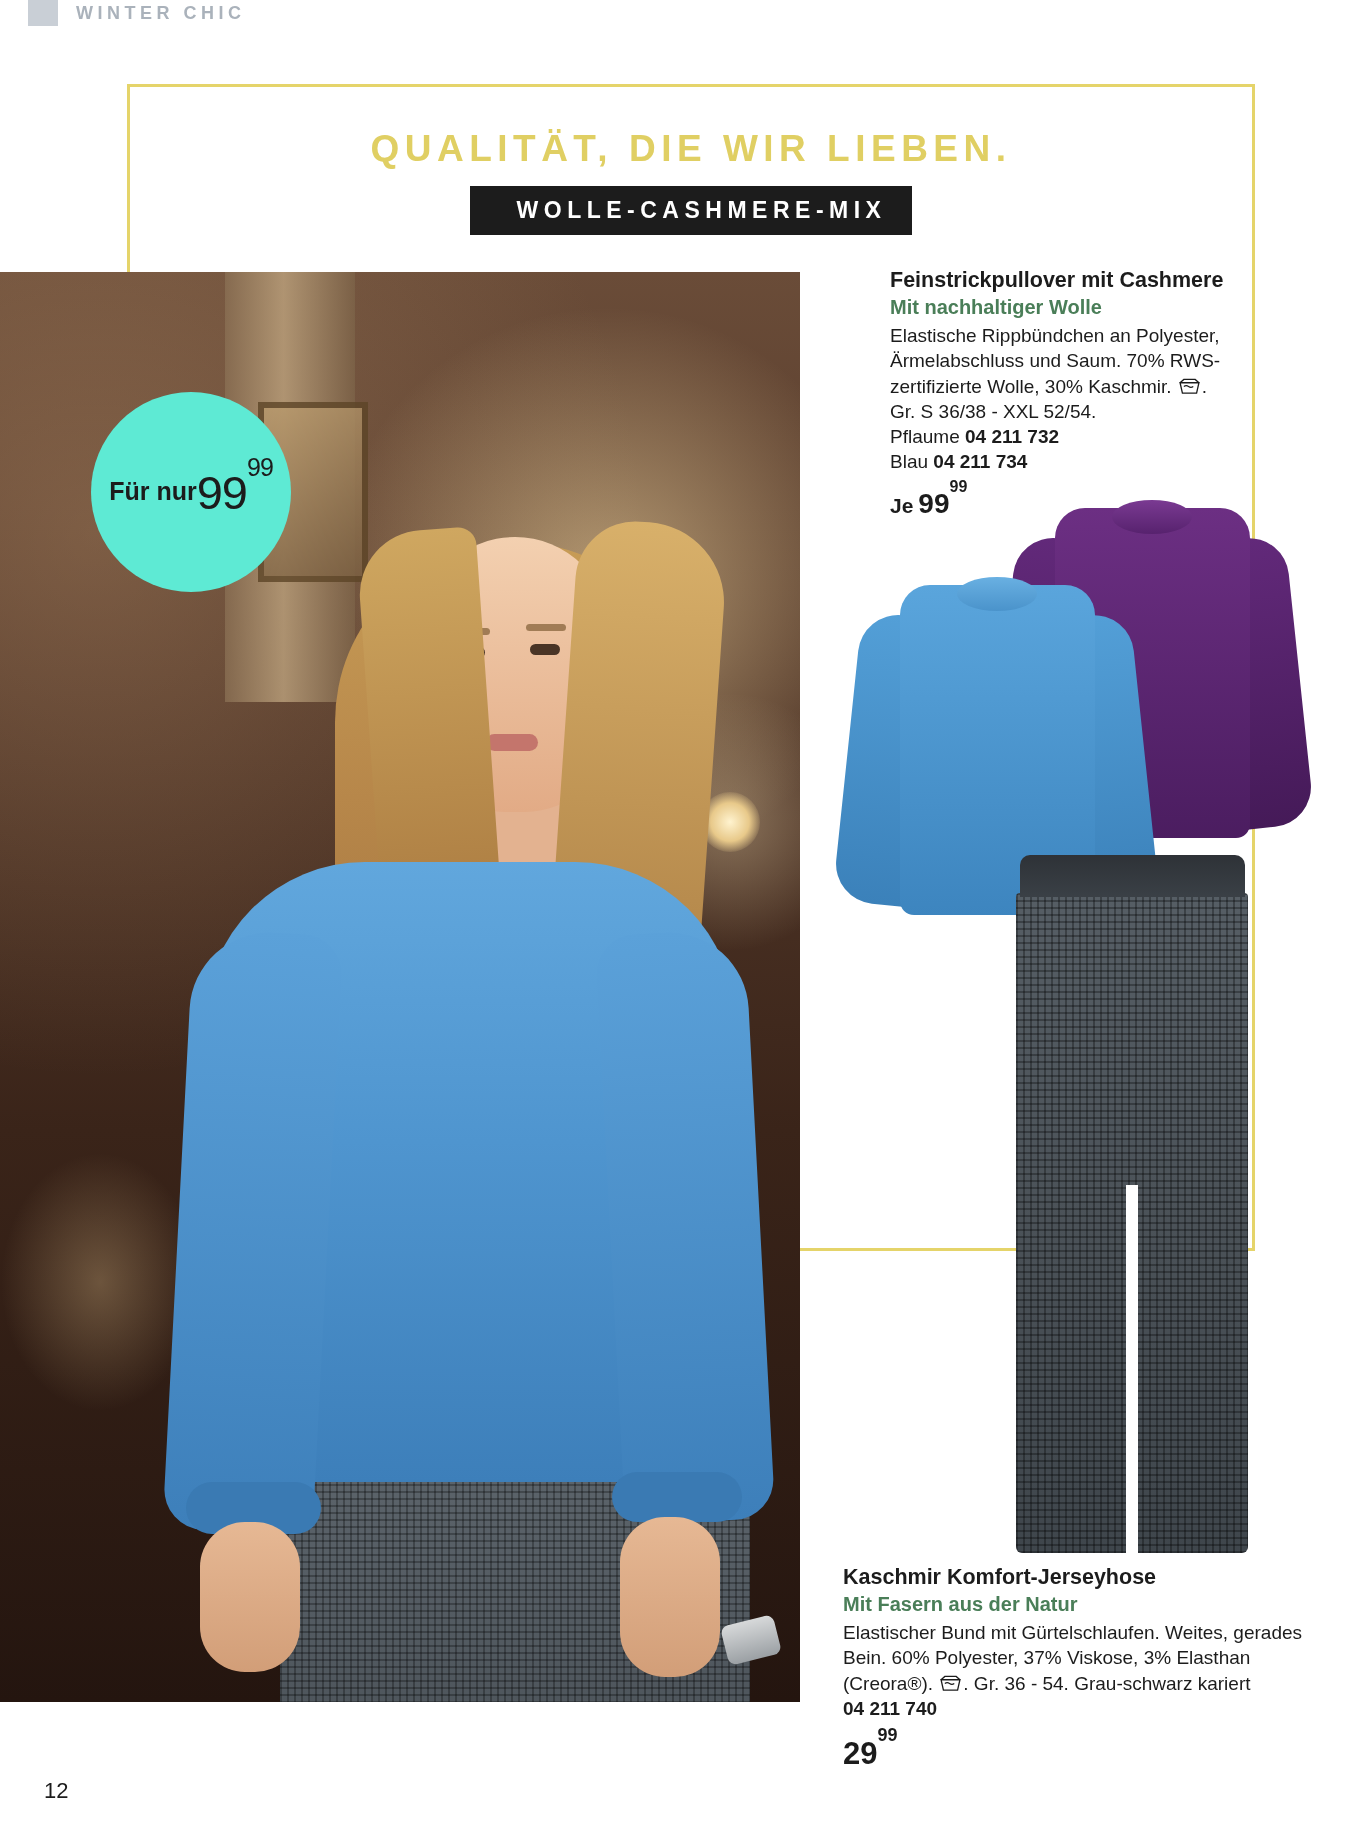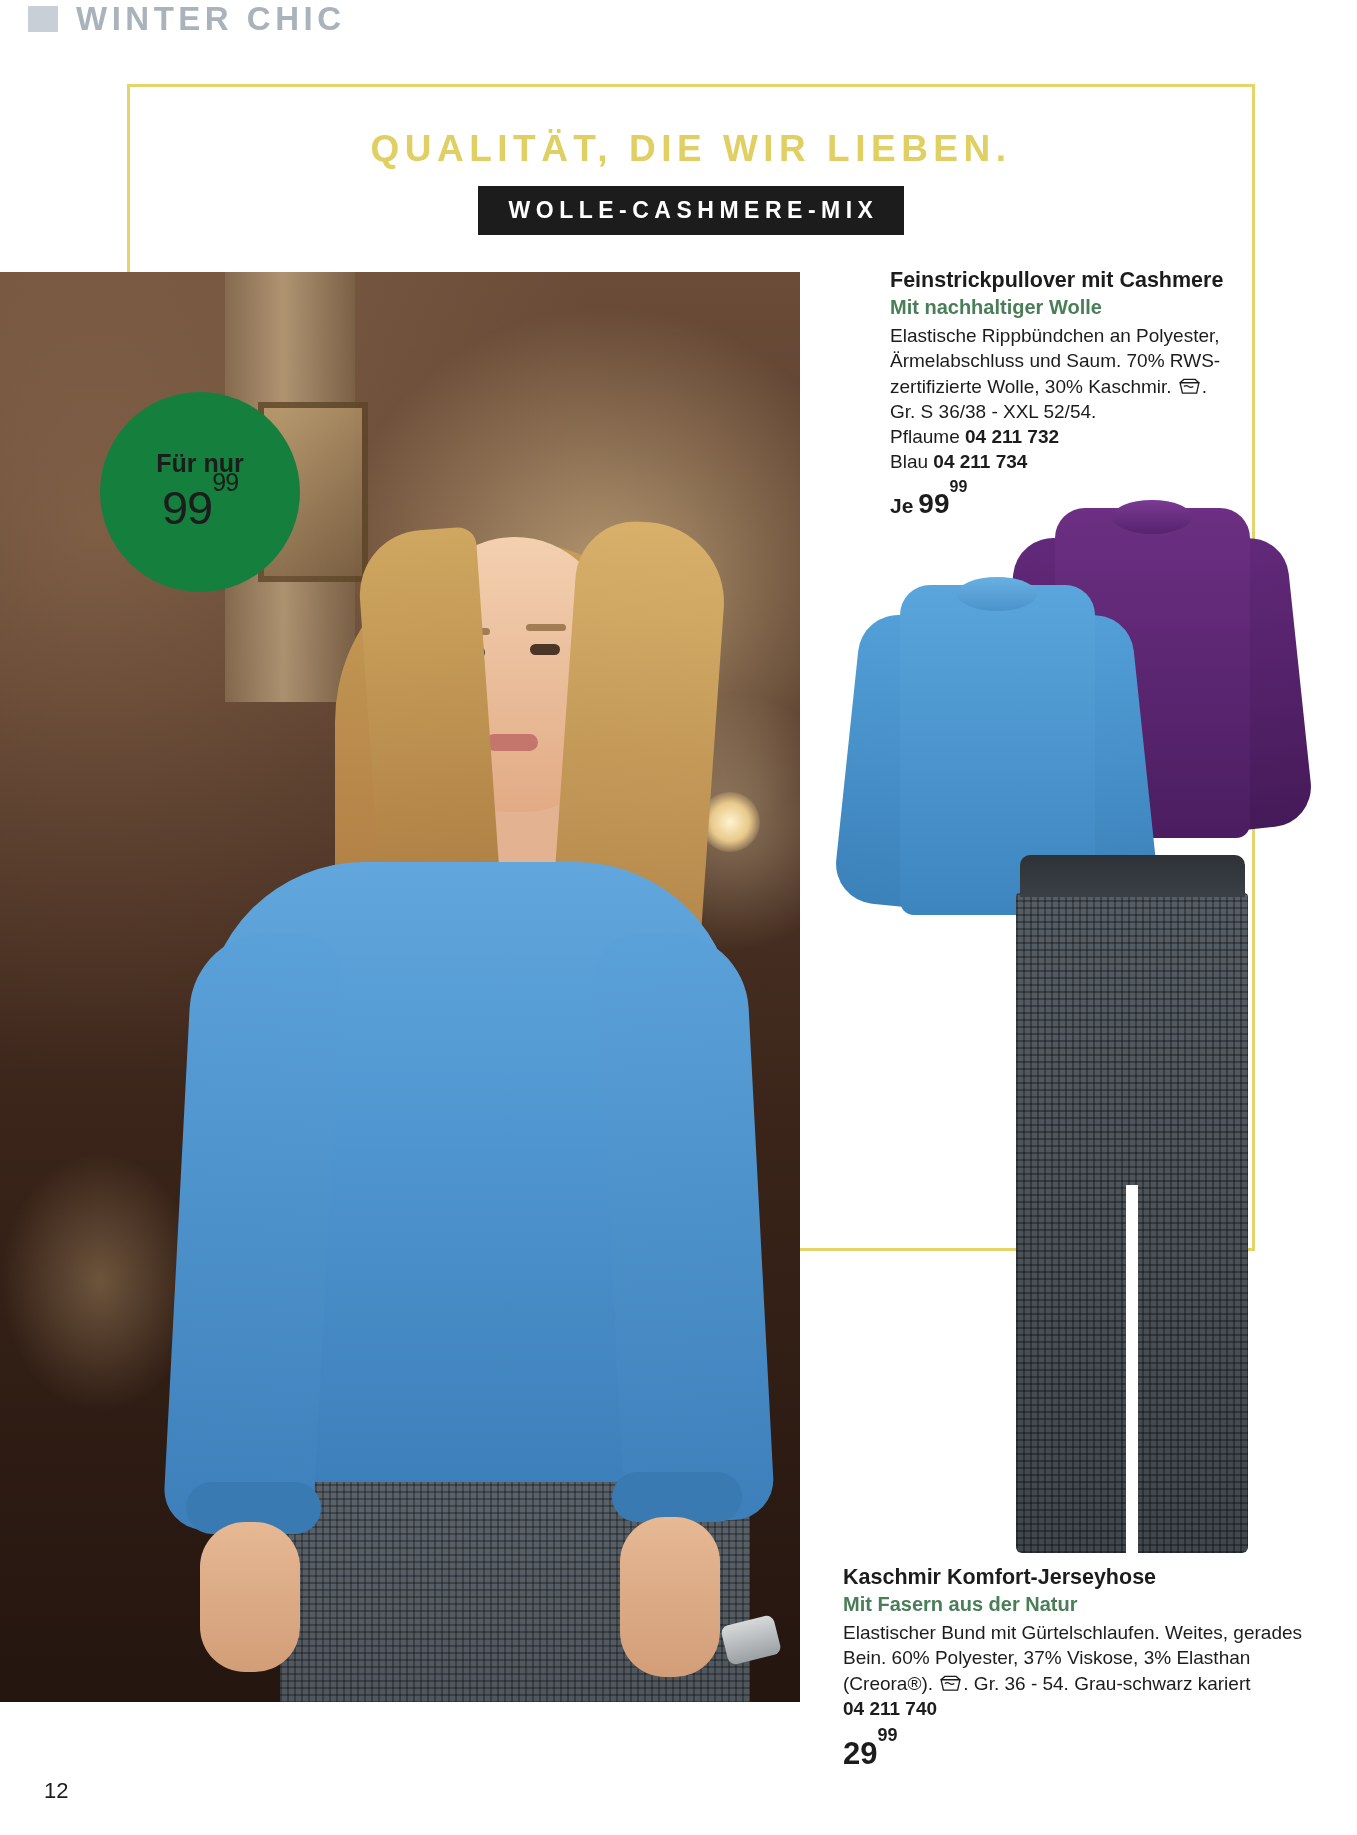--- a/index.html
+++ b/index.html
@@ -26,21 +26,21 @@
     align-items: center;
     gap: 18px;
   }
   .run-square {
     width: 30px;
     height: 26px;
     background: #c9cfd6;
     display: block;
   }
   .run-text {
-    font-size: 33px;
+    font-size: 18px;
     letter-spacing: 4.5px;
     font-weight: bold;
     color: #aab2bb;
   }
 
   
   .yellow-frame {
     position: absolute;
     left: 127px;
     top: 84px;
@@ -69,21 +69,21 @@
     width: 1128px;
     text-align: center;
   }
   .subhead {
     display: inline-block;
     background: #1c1c1c;
     color: #ffffff;
     font-size: 23px;
     font-weight: bold;
     letter-spacing: 5.5px;
-    padding: 11px 26px 11px 31px;
+    padding: 11px 26px 11px 47px;
   }
 
   
   .photo {
     position: absolute;
     left: 0px;
     top: 272px;
     width: 800px;
     height: 1430px;
     overflow: hidden;
@@ -218,28 +218,28 @@
     border-radius: 40px 60px 0 0;
   }
   .m-trouser-split {
     position: absolute; left: 505px; top: 1430px; width: 16px; height: 200px;
     background: #20262b; transform: rotate(3deg);
   }
 
   
   .price-bubble {
     position: absolute;
-    left: 100px;
+    left: 91px;
     top: 392px;
     width: 200px;
     height: 200px;
     border-radius: 50%;
-    background: #15803d;
+    background: #5eead4;
     display: flex;
-    flex-direction: column;
+    flex-direction: row;
     align-items: center;
     justify-content: center;
   }
   .price-bubble .line1 {
     font-size: 25px;
     font-weight: bold;
     color: #1c1c1c;
     margin-bottom: 2px;
   }
   .price-bubble .line2 {

